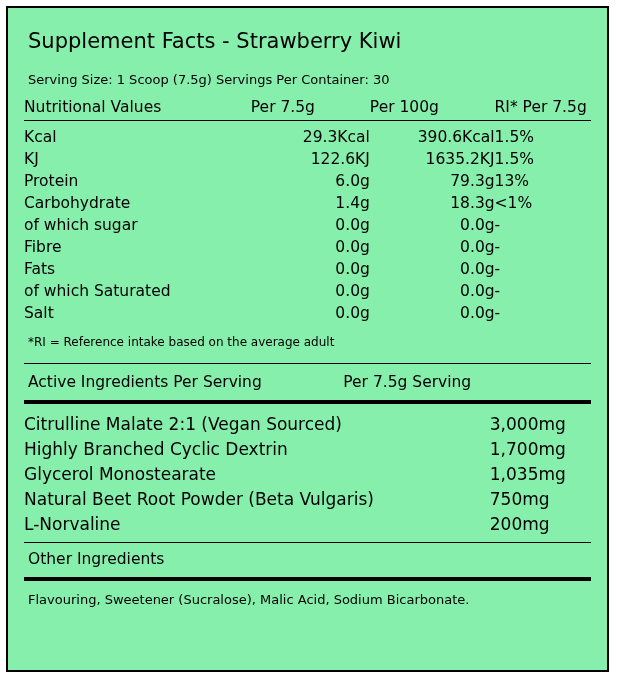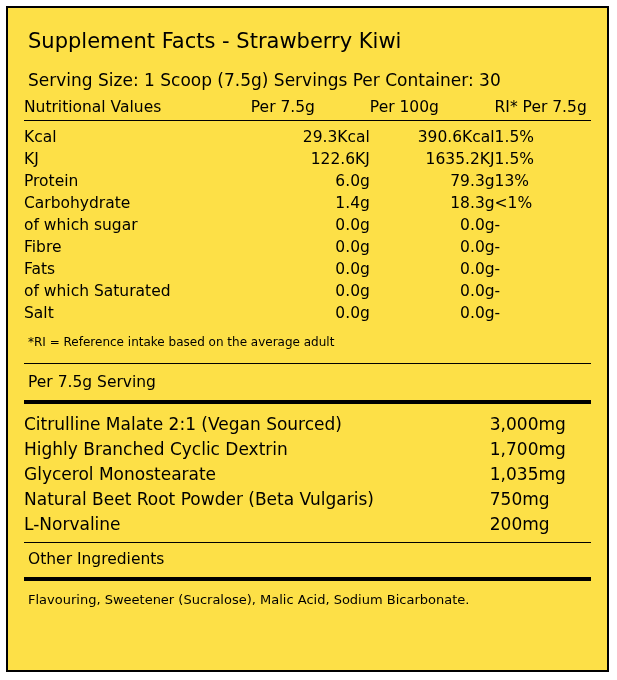--- a/index.html
+++ b/index.html
@@ -15,37 +15,37 @@
     -webkit-font-smoothing: antialiased;
   }
   .panel {
     position: absolute;
     left: 6px;
     top: 6px;
     width: 603px;
     height: 666px;
     border: 2px solid #000000;
     box-sizing: border-box;
-    background: #fde047;
+    background: #86efac;
   }
   .inner {
     position: absolute;
     left: 16px;
     top: 14px;
     right: 16px;
     bottom: 10px;
   }
   .title {
     font-size: 21px;
     line-height: 26px;
     margin: 6px 0 0 4px;
     white-space: nowrap;
   }
   .serving-line {
-    font-size: 17px;
+    font-size: 13px;
     line-height: 20px;
     margin: 16px 0 0 4px;
     white-space: nowrap;
   }
   .rule {
     border: 0;
     border-top: 1px solid #000000;
     margin: 0;
     background: #000;
   }
@@ -203,20 +203,21 @@
       </tbody>
     </table>
 
     <div class="footnote">*RI = Reference intake based on the average adult</div>
 
     <div class="gap-md"></div>
     <hr class="rule rule-thin">
     <div class="gap-sm"></div>
 
     <div class="active-head">
+      <div class="left">Active Ingredients Per Serving</div>
       <div>Per 7.5g Serving</div>
     </div>
 
     <div class="gap-sm"></div>
     <hr class="rule rule-thick">
     <div class="gap-sm"></div>
 
     <table class="active">
       <tbody>
         <tr>

